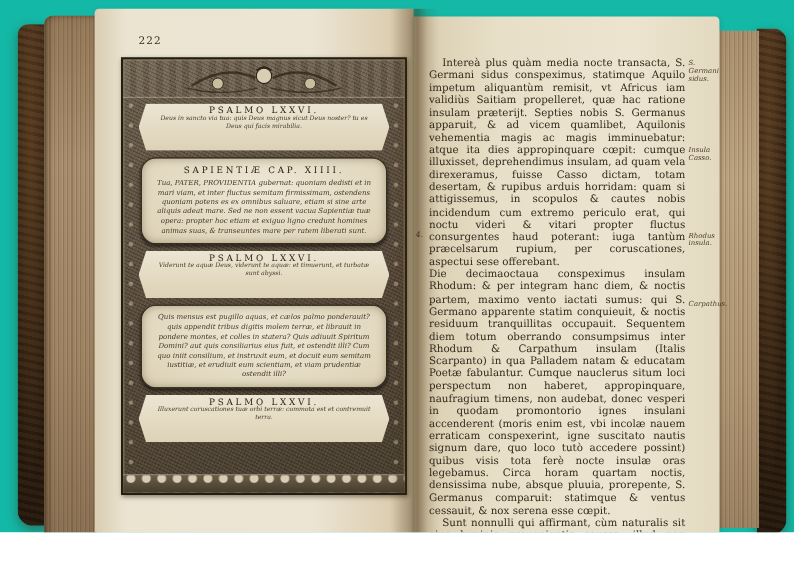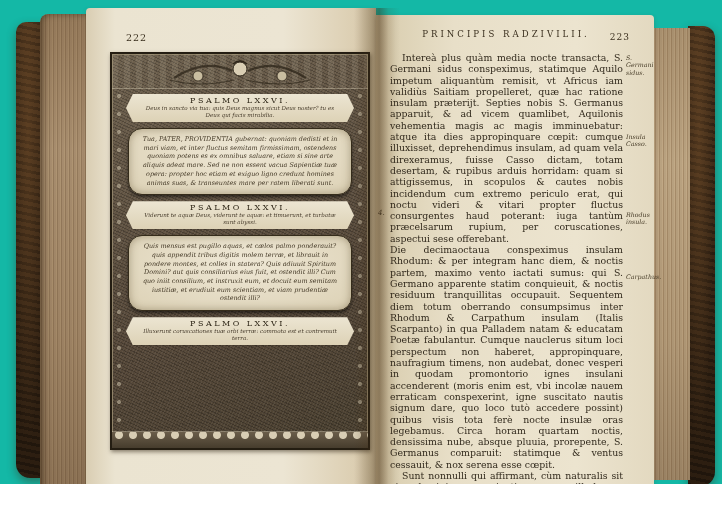--- a/index.html
+++ b/index.html
@@ -47,21 +47,21 @@
     border:2px solid #241d12;
     box-shadow:inset 0 0 0 1px #8f8268, 1px 2px 4px rgba(40,28,12,.5);
     background:
       repeating-linear-gradient(115deg, rgba(255,255,255,.05) 0 1px, transparent 1px 3px),
       repeating-linear-gradient(25deg, rgba(0,0,0,.22) 0 1px, transparent 1px 3px),
       linear-gradient(160deg,#6e614e,#57493a 60%,#4a4030);
     overflow:hidden;}
   .frieze-top{height:34px;border-bottom:1px solid rgba(230,220,195,.35);
     display:flex;align-items:center;justify-content:center;
     background:repeating-linear-gradient(90deg, rgba(230,220,195,.10) 0 6px, transparent 6px 12px);}
-  .banner{position:relative;margin:5px 14px;padding:2px 12px 3px;background:linear-gradient(#ece5d2,#ddd2b6);
+  .banner{position:relative;margin:5px 14px;padding:2px 12px 18px;background:linear-gradient(#ece5d2,#ddd2b6);
     clip-path:polygon(3% 0,97% 0,100% 50%,97% 100%,3% 100%,0 50%);
     box-shadow:0 1px 2px rgba(0,0,0,.55);text-align:center;}
   .banner-heading{font-size:8px;letter-spacing:2.5px;color:#2c2415;}
   .banner-text{font-style:italic;font-size:5.6px;line-height:7px;color:#46]3b2b;color:#463b2b;}
   .cartouche{position:relative;margin:6px 16px;padding:6px 12px 7px;border-radius:14px;
     background:radial-gradient(ellipse at 50% 35%,#eee7d5,#dcd1b5);
     border:1px solid #352c1b;
     box-shadow:inset 0 0 8px rgba(90,75,45,.45), 0 2px 3px rgba(0,0,0,.5);
     text-align:center;}
   .cartouche-heading{font-size:8px;letter-spacing:2.5px;color:#2c2415;margin-bottom:3px;}
@@ -120,20 +120,21 @@
           <path class="deco-ink" d="M10,24 Q40,32 74,24 M86,24 Q120,32 150,24" stroke-width="1.2" opacity="0.7"></path>
         </svg>
       </div>
 
       <div class="banner">
         <div class="banner-heading">PSALMO LXXVI.</div>
         <div class="banner-text">Deus in sancto via tua: quis Deus magnus sicut Deus noster? tu es Deus qui facis mirabilia.</div>
       </div>
 
       <div class="cartouche">
+        <div class="cartouche-heading">SAPIENTIÆ CAP. XIIII.</div>
         <div class="cartouche-text">Tua, PATER, PROVIDENTIA gubernat: quoniam dedisti et in mari viam, et inter fluctus semitam firmissimam, ostendens quoniam potens es ex omnibus saluare, etiam si sine arte aliquis adeat mare. Sed ne non essent vacua Sapientiæ tuæ opera: propter hoc etiam et exiguo ligno credunt homines animas suas, &amp; transeuntes mare per ratem liberati sunt.</div>
       </div>
 
       <div class="banner">
         <div class="banner-heading">PSALMO LXXVI.</div>
         <div class="banner-text">Viderunt te aquæ Deus, viderunt te aquæ: et timuerunt, et turbatæ sunt abyssi.</div>
       </div>
 
       <div class="cartouche">
         <div class="cartouche-text">Quis mensus est pugillo aquas, et cælos palmo ponderauit? quis appendit tribus digitis molem terræ, et librauit in pondere montes, et colles in statera? Quis adiuuit Spiritum Domini? aut quis consiliarius eius fuit, et ostendit illi? Cum quo iniit consilium, et instruxit eum, et docuit eum semitam iustitiæ, et erudiuit eum scientiam, et viam prudentiæ ostendit illi?</div>
@@ -144,24 +145,20 @@
         <div class="banner-text">Illuxerunt coruscationes tuæ orbi terræ: commota est et contremuit terra.</div>
       </div>
 
       <div class="frieze-bottom"></div>
     </div>
   </div>
 
   <div class="gutter"></div>
 
   <div class="page page-right">
-    <div class="rp-header">
-      <span>PRINCIPIS RADZIVILII.</span>
-      <span class="rp-folio">223</span>
-    </div>
 
     <div class="rp-body">
       <p class="indent">Intereà plus quàm media nocte transacta, S. Germani sidus conspeximus, statimque Aquilo impetum aliquantùm remisit, vt Africus iam validiùs Saitiam propelleret, quæ hac ratione insulam præterijt. Septies nobis S. Germanus apparuit, &amp; ad vicem quamlibet, Aquilonis vehementia magis ac magis imminuebatur: atque ita dies appropinquare cœpit: cumque illuxisset, deprehendimus insulam, ad quam vela direxeramus, fuisse Casso dictam, totam desertam, &amp; rupibus arduis horridam: quam si attigissemus, in scopulos &amp; cautes nobis incidendum cum extremo periculo erat, qui noctu videri &amp; vitari propter fluctus consurgentes haud poterant: iuga tantùm præcelsarum rupium, per coruscationes, aspectui sese offerebant.</p>
       <p>Die decimaoctaua conspeximus insulam Rhodum: &amp; per integram hanc diem, &amp; noctis partem, maximo vento iactati sumus: qui S. Germano apparente statim conquieuit, &amp; noctis residuum tranquillitas occupauit. Sequentem diem totum oberrando consumpsimus inter Rhodum &amp; Carpathum insulam (Italis Scarpanto) in qua Palladem natam &amp; educatam Poetæ fabulantur. Cumque nauclerus situm loci perspectum non haberet, appropinquare, naufragium timens, non audebat, donec vesperi in quodam promontorio ignes insulani accenderent (moris enim est, vbi incolæ nauem erraticam conspexerint, igne suscitato nautis signum dare, quo loco tutò accedere possint) quibus visis tota ferè nocte insulæ oras legebamus. Circa horam quartam noctis, densissima nube, absque pluuia, prorepente, S. Germanus comparuit: statimque &amp; ventus cessauit, &amp; nox serena esse cœpit.</p>
       <p class="indent">Sunt nonnulli qui affirmant, cùm naturalis sit eius luminis prouenientis caussa, illud non apparere, nisi quando pluit. Itaque hic annotandum putaui, etiamsi hoc tempore nulla fuerit pluuia, lumen tamen hoc resplenduisse, &amp; ventum subitò consedisse.</p>
 
     </div>
 
     <span class="margin-note" style="top:39px;">S. Germani sidus.</span>
     <span class="margin-note" style="top:118px;">Insula Casso.</span>

